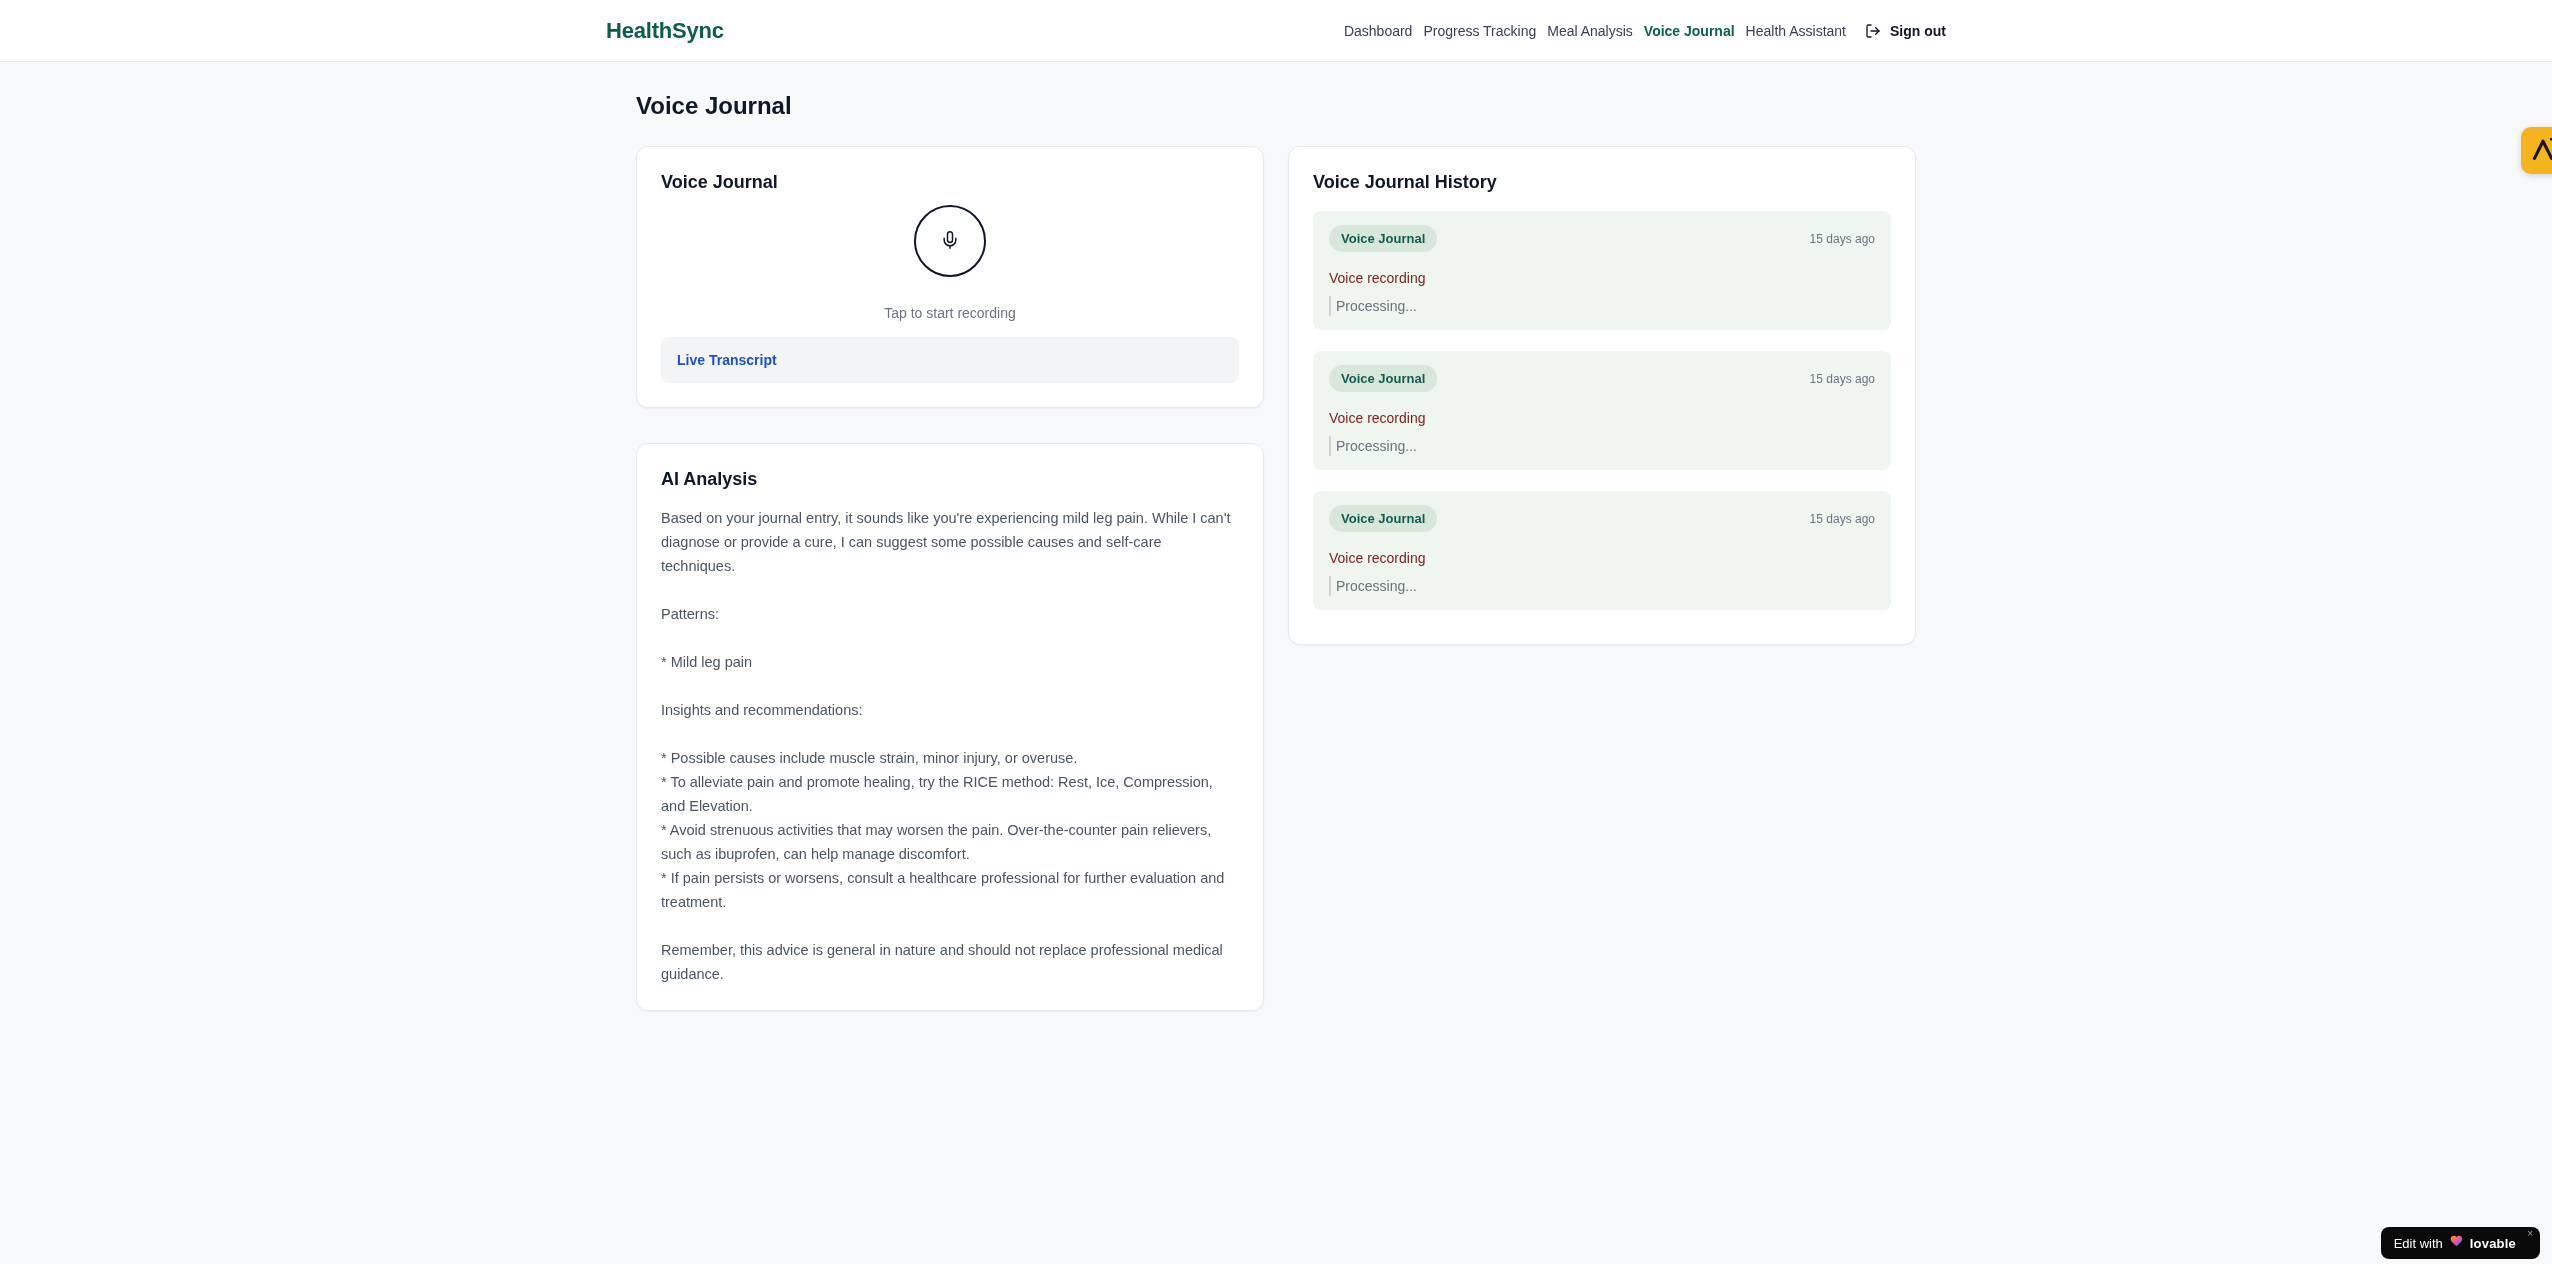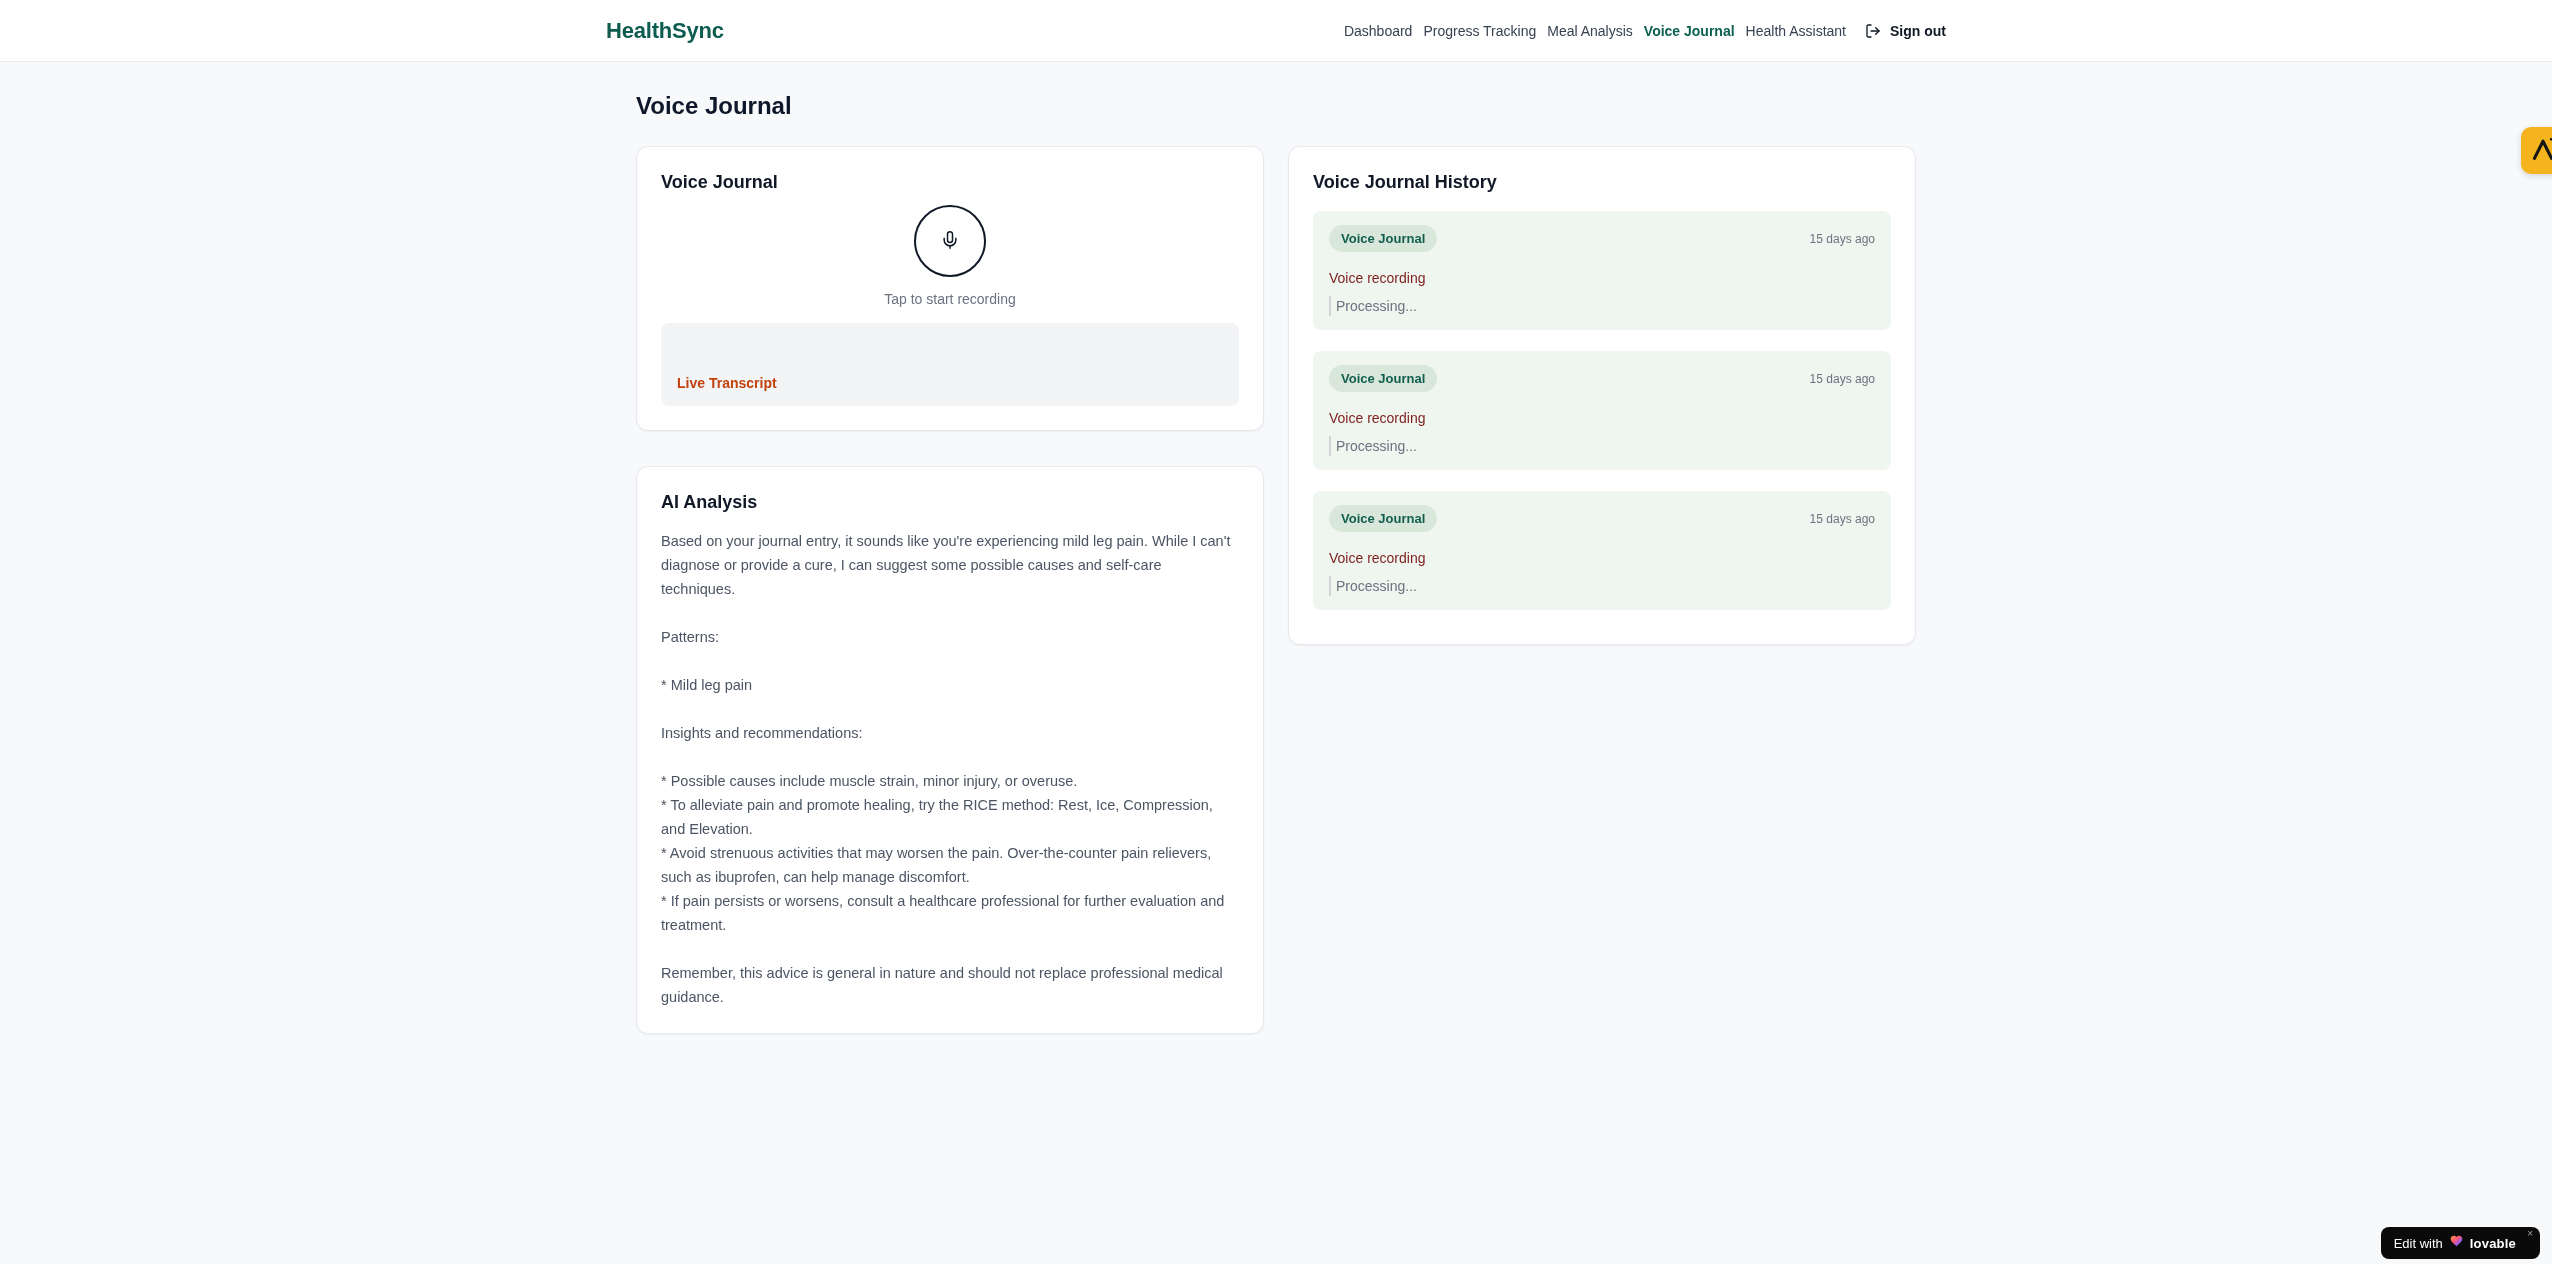--- a/index.html
+++ b/index.html
@@ -99,36 +99,35 @@
     width: 72px; height: 72px;
     border-radius: 50%;
     border: 2px solid #111827;
     background: #ffffff;
     display: inline-flex;
     align-items: center;
     justify-content: center;
     cursor: pointer;
   }
   .tap-hint {
-    margin-top: 14px;
+    margin-top: 28px;
     font-size: 14px;
     color: #6b7280;
   }
   .transcript-box {
     margin-top: 16px;
     background: #f3f4f6;
     border-radius: 8px;
     padding: 13px 16px 13px 16px;
   }
   .transcript-title {
     font-size: 14px;
     font-weight: 600;
-    color: #c2410c;
+    color: #1d4ed8;
     line-height: 20px;
-    margin-top: 37px;
   }
   .transcript-text {
     margin-top: 6px;
     font-size: 14px;
     line-height: 21px;
     color: #4b5563;
   }
 
   
   .analysis-card { margin-top: 35px; }

